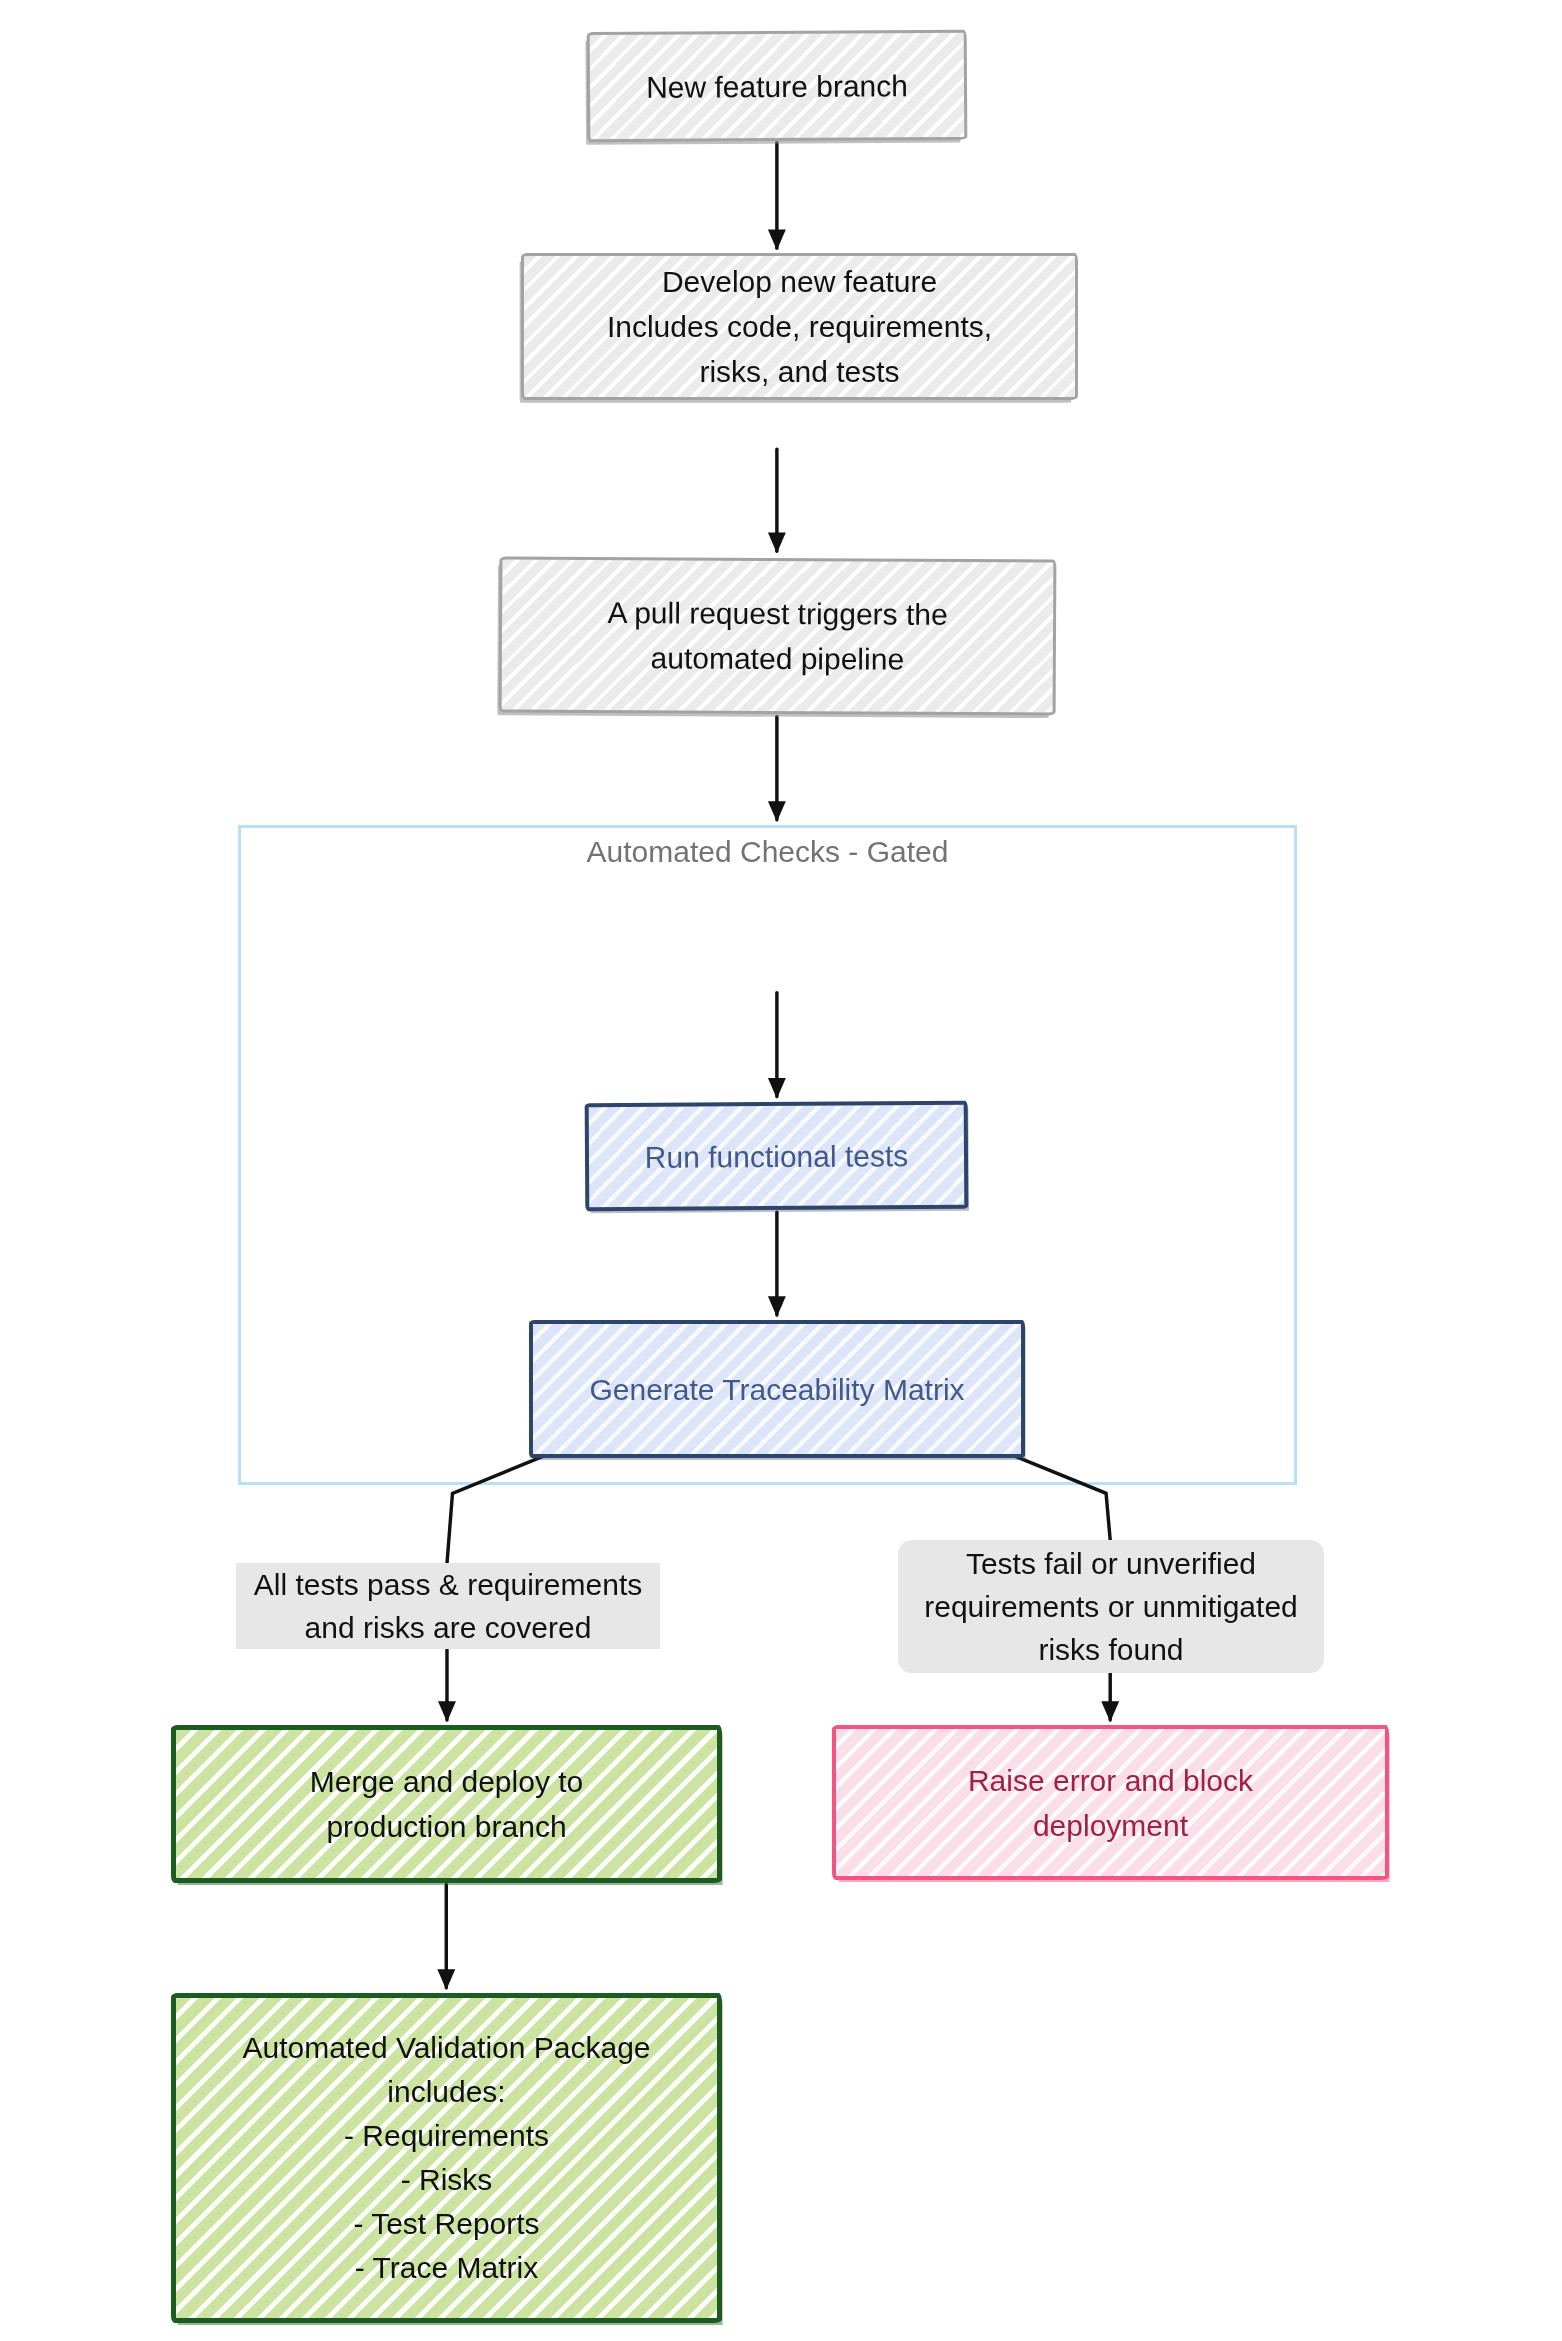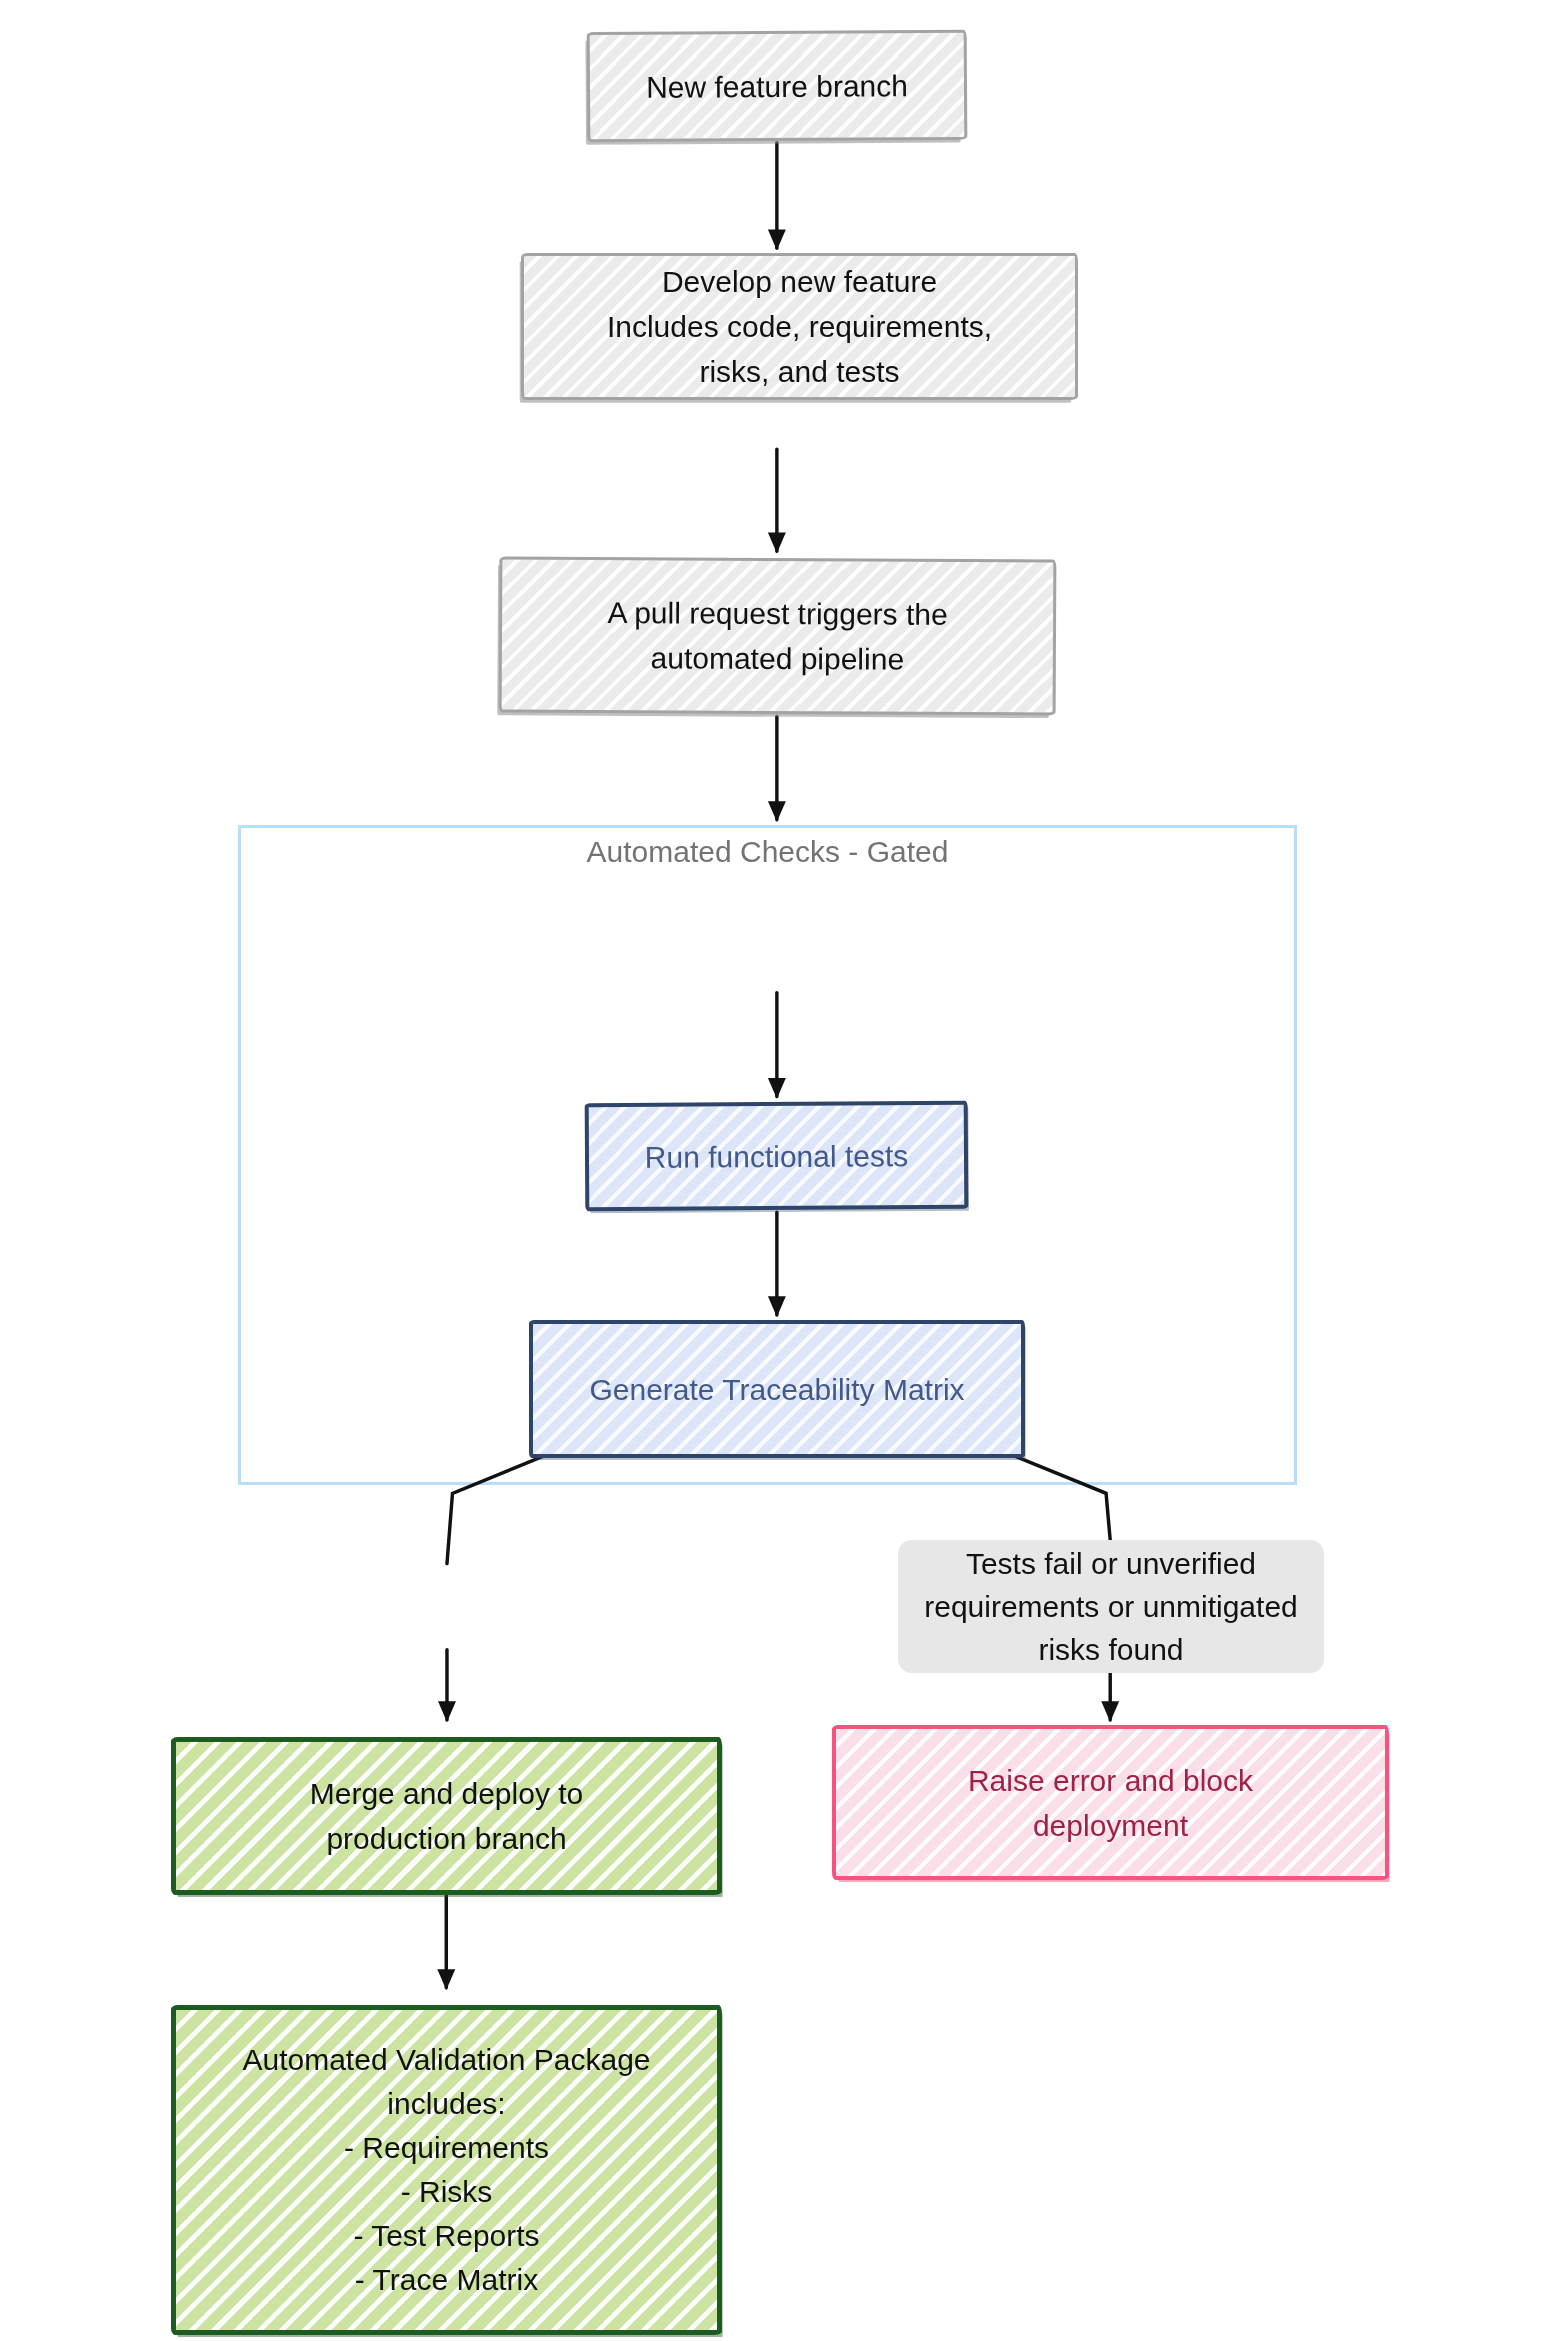--- a/index.html
+++ b/index.html
@@ -31,21 +31,21 @@
       var(--blue-fill);
     border:4.1px solid var(--blue-border);
     border-radius:5.5px 2.8px 6.9px 3.4px / 3.4px 6.9px 2.8px 5.5px;
     box-shadow:2.8px 4.1px 0 -2.1px rgba(46,68,104,.35);
     color:var(--blue-text);}
   .green{background:
       repeating-linear-gradient(135deg, rgba(255,255,255,0) 0 11px, rgba(255,255,255,.95) 11px 16px),
       var(--green-fill);
     border:5.5px solid var(--green-border);
     border-radius:6.9px 3.4px 8.3px 4.1px / 4.1px 8.3px 3.4px 6.9px;
-    box-shadow:3.4px 4.8px 0 -2.8px rgba(29,92,33,.45);margin-top:12px;}
+    box-shadow:3.4px 4.8px 0 -2.8px rgba(29,92,33,.45);}
   .pink{background:
       repeating-linear-gradient(135deg, rgba(255,255,255,0) 0 10.3px, rgba(255,255,255,.9) 10.3px 14.5px),
       var(--pink-fill);
     border:4.8px solid var(--pink-border);
     border-radius:6.9px 3.4px 8.3px 4.1px / 4.1px 8.3px 3.4px 6.9px;
     box-shadow:3.4px 4.8px 0 -2.8px rgba(244,84,125,.5);
     color:var(--pink-text);}
   .label{background:var(--label-fill);border:none;z-index:3;}
   .group{position:absolute;border:3.4px solid var(--container-border);
          background:#ffffff;z-index:1;box-sizing:border-box;}
@@ -100,20 +100,24 @@
 
 
   <div class="node blue tilt-l" style="left:585px;top:1102px;width:383px;height:108px;">
     <div class="txt">Run functional tests</div>
   </div>
 
   <div class="node blue" style="left:529px;top:1320px;width:496px;height:138px;">
     <div class="txt">Generate Traceability Matrix</div>
   </div>
 
+  <div class="node label" style="left:236px;top:1563px;width:424px;height:86px;">
+    <div class="txt" style="line-height:43px;">All tests pass &amp; requirements
+and risks are covered</div>
+  </div>
 
   <div class="node label" style="left:898px;top:1540px;width:426px;height:133px;border-radius:14px;">
     <div class="txt" style="line-height:43px;">Tests fail or unverified
 requirements or unmitigated
 risks found</div>
   </div>
 
   <div class="node green" style="left:171px;top:1725px;width:551px;height:158px;">
     <div class="txt">Merge and deploy to
 production branch</div>

